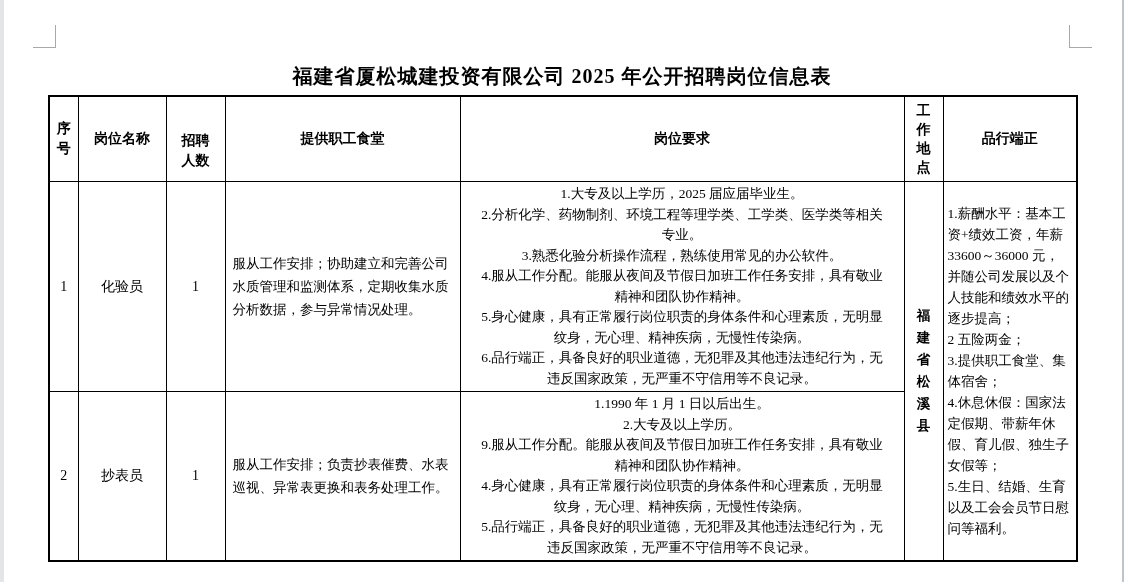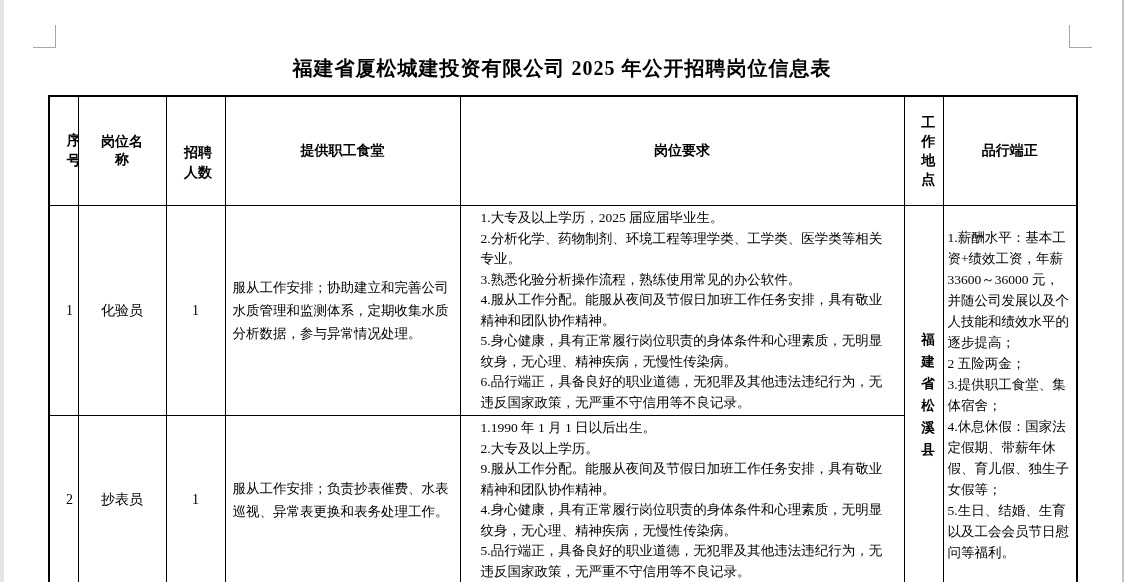--- a/index.html
+++ b/index.html
@@ -6,35 +6,35 @@
   body{
     width:1126px;height:582px;background:#ffffff;position:relative;overflow:hidden;
     font-family:"Liberation Serif","DejaVu Serif",serif;color:#000;
   }
   .edge-left{position:absolute;left:0;top:0;width:4px;height:582px;background:#e3e5e6;}
   .edge-right{position:absolute;left:1122px;top:0;width:2px;height:582px;background:#c0c4c6;}
   .cropmark{position:absolute;top:25px;width:22px;height:22px;}
   .cropmark.tl{left:33px;border-right:1px solid #a8a8a8;border-bottom:1px solid #a8a8a8;}
   .cropmark.tr{left:1069px;border-left:1px solid #a8a8a8;border-bottom:1px solid #a8a8a8;}
   .doc-title{
-    position:absolute;top:56px;left:48px;width:1028px;margin:0;
+    position:absolute;top:64px;left:48px;width:1028px;margin:0;
     text-align:center;font-size:20px;font-weight:bold;letter-spacing:1px;line-height:24px;
   }
   table.job-table{
     position:absolute;top:95px;left:48px;width:1028px;
     border-collapse:collapse;table-layout:fixed;border:2px solid #000;
   }
-  .job-table th,.job-table td{border:1px solid #000;padding:16px;overflow:hidden;}
+  .job-table th,.job-table td{border:1px solid #000;padding:4px;overflow:hidden;}
   .job-table th{font-size:14px;font-weight:bold;text-align:center;vertical-align:middle;}
   tr.hdr{height:85px;}
   tr.r1{height:190px;}
   tr.r2{height:163px;}
   td.center{font-size:14px;text-align:center;vertical-align:middle;}
   td.duty-cell{font-size:13.5px;line-height:23px;text-align:left;vertical-align:middle;padding:20px 7px;}
-  td.req-cell{font-size:13.5px;line-height:20.5px;text-align:left;vertical-align:top;padding:2px 20px;}
+  td.req-cell{font-size:13.5px;line-height:20.5px;text-align:center;vertical-align:top;padding:2px 20px;}
   td.salary-cell{font-size:13.5px;line-height:21px;text-align:left;vertical-align:middle;padding:4px 4px;margin-left:12px;}
   td.loc-cell{text-align:center;vertical-align:middle;font-size:13.5px;}
   .vchars{display:inline-block;width:1.1em;word-break:break-all;line-height:20px;text-align:center;}
   .vchars.w2{width:2.2em;margin-top:24px;}
   .vchars.loc{line-height:22px;font-weight:bold;}
   .vchars.hdrloc{line-height:19px;}
 </style>
 </head>
 <body>
 

